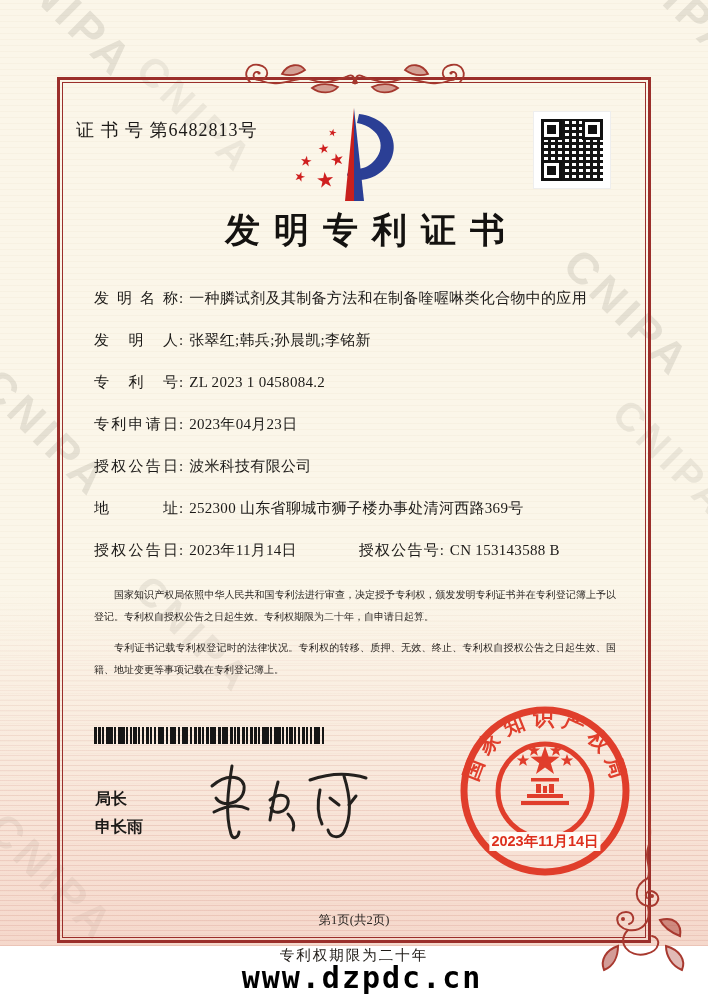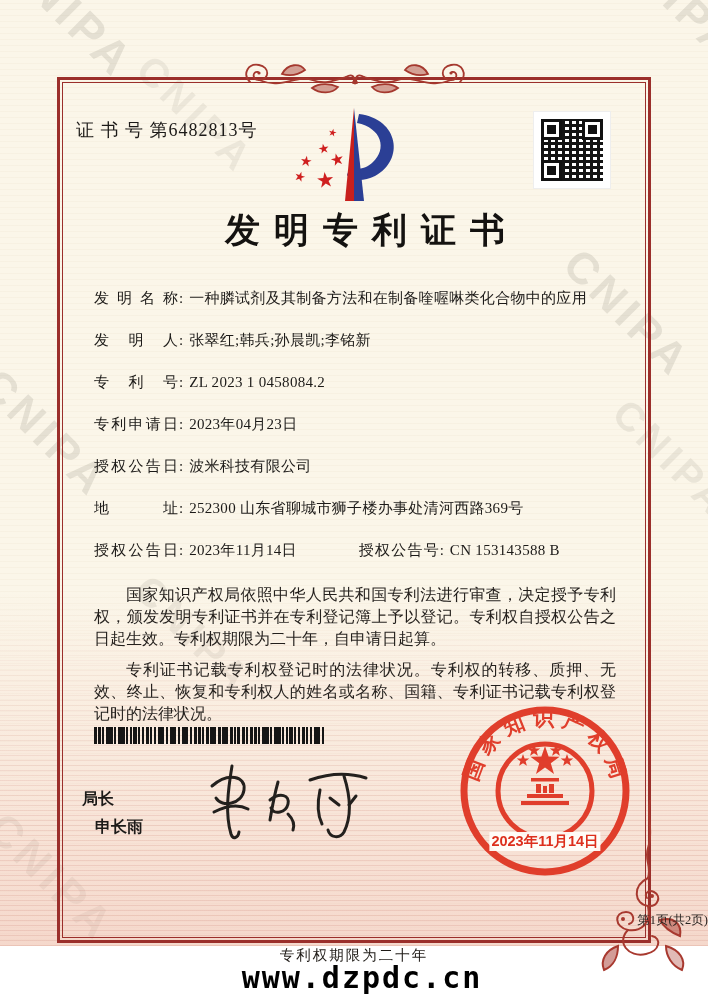--- a/index.html
+++ b/index.html
@@ -81,51 +81,51 @@
   
   .fields{position:absolute;left:94px;top:288px;width:530px;font-size:15px;}
   .frow{height:42px;line-height:20px;white-space:nowrap;}
   .flabel{display:inline-block;width:84px;text-align:justify;text-align-last:justify;vertical-align:top;}
   .fcolon{display:inline-block;margin:0 6px 0 1px;}
   .fvalue{letter-spacing:0.3px;}
   .grant-pair{margin-left:58px;}
   
   .paras{
     position:absolute;left:94px;top:584px;width:522px;
-    font-size:16px;line-height:22px;text-align:justify;
+    font-size:10px;line-height:22px;text-align:justify;
     color:#231f1c;
   }
   .paras p{margin:0 0 9px 0;text-indent:2em;}
   
   .barcode{
     position:absolute;left:94px;top:727px;width:232px;height:17px;
     background-image:
       repeating-linear-gradient(90deg,#151515 0 2px, transparent 2px 4px),
       repeating-linear-gradient(90deg,#151515 0 1px, transparent 1px 6px),
       repeating-linear-gradient(90deg,#151515 0 3px, transparent 3px 13px);
   }
   .director-title{
-    position:absolute;left:82px;top:789px;
+    position:absolute;left:95px;top:789px;
     font-family:Liberation Sans, sans-serif;font-size:16px;font-weight:700;
   }
   .director-name{
     position:absolute;left:95px;top:817px;
     font-family:"Liberation Sans", sans-serif;font-size:16px;font-weight:700;
   }
   .signature{position:absolute;left:198px;top:752px;width:190px;height:95px;}
   
   .seal{position:absolute;left:456px;top:702px;width:178px;height:178px;}
   .seal-date{
     position:absolute;left:50%;top:130px;transform:translateX(-50%);
     background:rgba(255,253,249,0.95);
     color:#dd2f1c;font-weight:700;font-size:14.5px;white-space:nowrap;
     font-family:"Liberation Sans", sans-serif;padding:0 2px;letter-spacing:0px;
   }
   .page-info{
-    position:absolute;left:0;top:912px;width:708px;text-align:right;
+    position:absolute;left:0;top:912px;width:708px;text-align:center;
     font-size:12.5px;color:#2a2522;
   }
   .cont-note{
     position:absolute;left:0;top:946px;width:708px;text-align:center;
     font-size:14.5px;color:#1e1a16;letter-spacing:2px;
   }
   .website{
     position:absolute;left:0;top:960px;width:708px;text-align:center;
     font-family:"DejaVu Sans Mono", monospace;
     font-size:30px;font-weight:700;color:#000;letter-spacing:2px;padding-left:8px;
@@ -230,21 +230,21 @@
   <div class="frow">
     <span class="flabel">授权公告日</span><span class="fcolon">:</span><span class="fvalue">2023年11月14日</span>
     <span class="grant-pair">
       <span class="flabel" style="width:80px;">授权公告号</span><span class="fcolon">:</span><span class="fvalue">CN 153143588 B</span>
     </span>
   </div>
 </div>
 
 <div class="paras">
   <p>国家知识产权局依照中华人民共和国专利法进行审查，决定授予专利权，颁发发明专利证书并在专利登记簿上予以登记。专利权自授权公告之日起生效。专利权期限为二十年，自申请日起算。</p>
-  <p>专利证书记载专利权登记时的法律状况。专利权的转移、质押、无效、终止、恢复和专利权人的姓名或名称、国籍、专利证书记载专利权登记时的法律状况。</p>
+  <p>专利证书记载专利权登记时的法律状况。专利权的转移、质押、无效、终止、专利权自授权公告之日起生效、国籍、地址变更等事项记载在专利登记簿上。</p>
 </div>
 
 <div class="barcode"></div>
 
 <div class="director-title">局长</div>
 <div class="director-name">申长雨</div>
 
 <svg class="signature" viewBox="0 0 190 95">
   <g stroke="#23201d" stroke-width="3" fill="none" stroke-linecap="round" stroke-linejoin="round">
     <path d="M34,14 C30,38 27,62 33,82 C35,88 40,86 41,80"></path>

